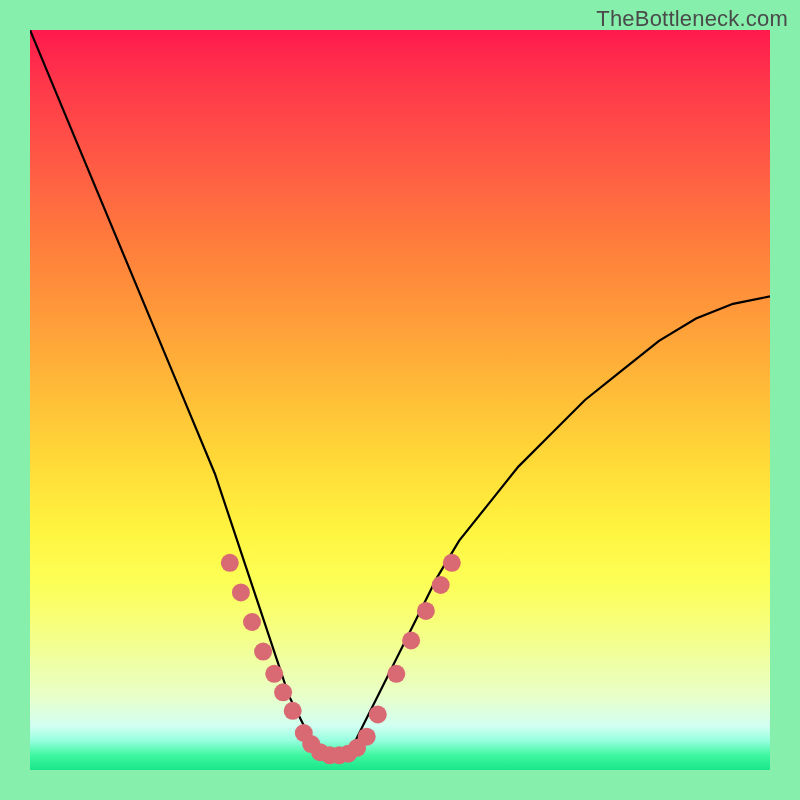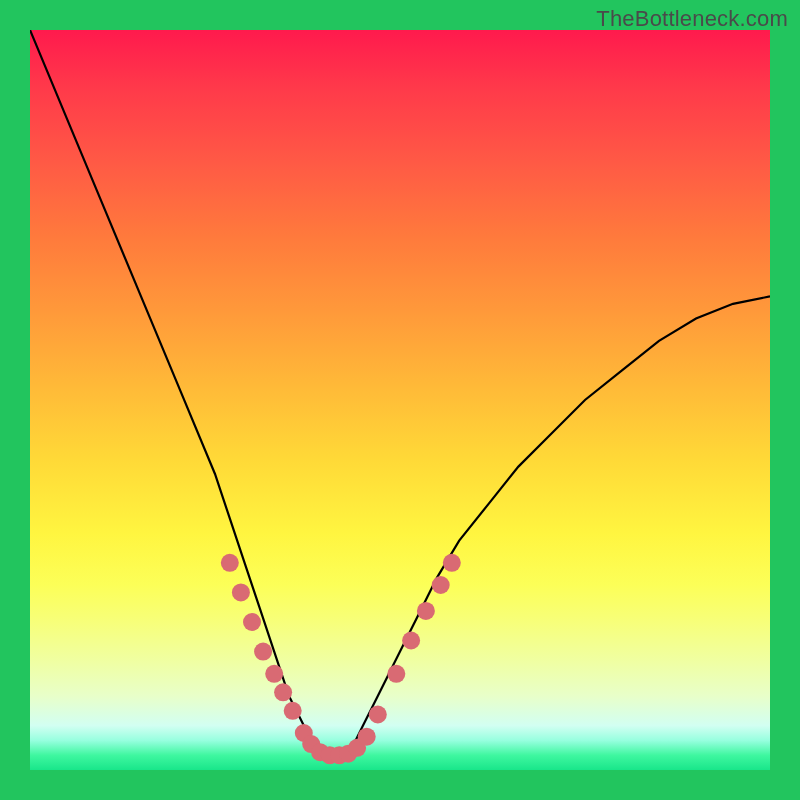--- a/index.html
+++ b/index.html
@@ -10,21 +10,21 @@
     overflow: hidden;
     background: #000;
     font-family: Arial, Helvetica, sans-serif;
   }
   .frame {
     position: absolute;
     left: 0;
     top: 0;
     width: 800px;
     height: 800px;
-    background: #22c55e;
+    background: #86efac;
   }
   .plot-area {
     position: absolute;
     left: 30px;
     top: 30px;
     width: 740px;
     height: 740px;
     
   }
   .gradient {

